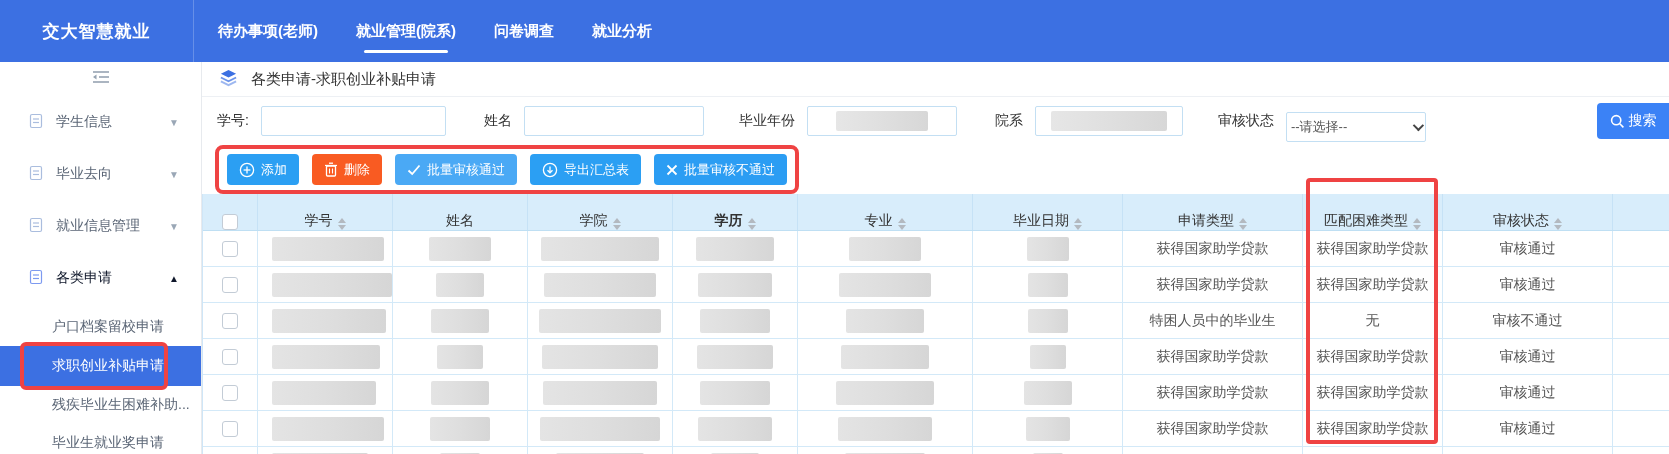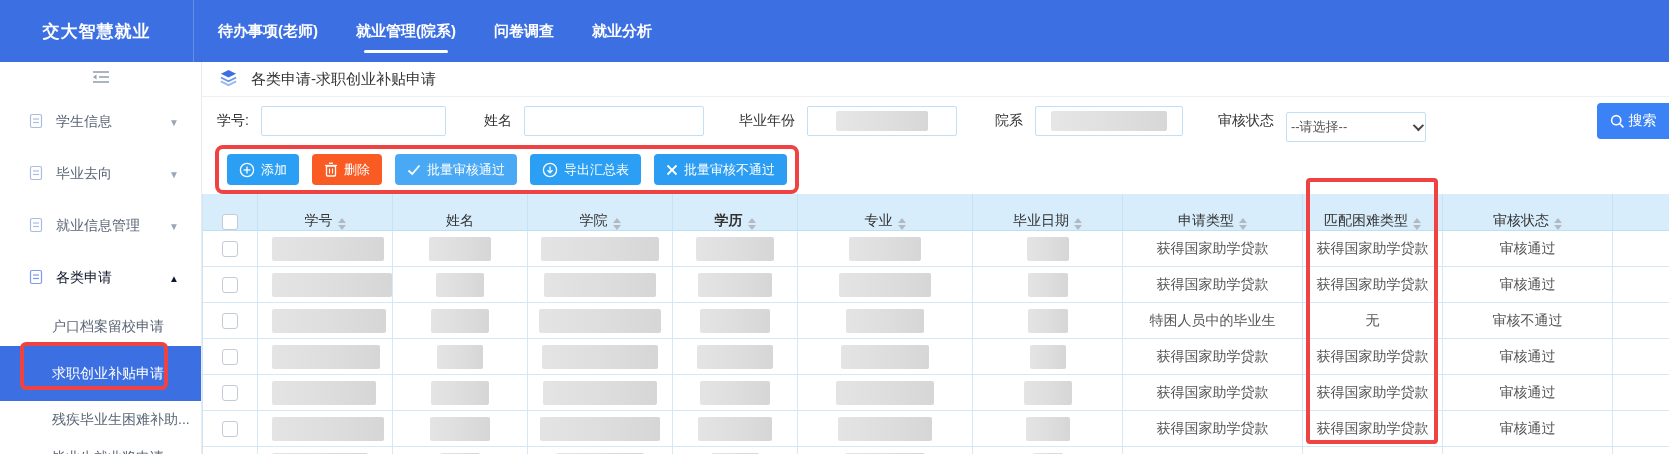--- a/index.html
+++ b/index.html
@@ -27,21 +27,21 @@
   
   .collapse-row { height:34px; display:flex; align-items:center; justify-content:center; }
   .menu-group { height:52px; display:flex; align-items:center; padding:0 22px 0 28px;
     font-size:14px; color:#5a6575; cursor:pointer; }
   .menu-group .g-label { margin-left:12px; }
   .menu-group .chev { margin-left:auto; font-size:10px; color:#9aa7b6; }
   .menu-group.accent, .menu-group.accent .chev { color:#0f172a; }
   .submenu { padding-top:4px; }
   .sub-item { height:38px; display:flex; align-items:center; padding-left:52px;
     font-size:14px; color:#5a6575; cursor:pointer; }
-  .sub-item.active { height:55px; background:#3c70e2; color:#fff; }
+  .sub-item.active { height:40px; background:#3c70e2; color:#fff; }
 
   
   .breadcrumb { height:35px; display:flex; align-items:center; padding-left:17px;
     border-bottom:1px solid #edf0f4; }
   .breadcrumb .bc-text { margin-left:13px; font-size:15px; color:#333; font-weight:500; }
 
   
   .filters { height:48px; display:flex; align-items:center; padding-left:15px; }
   .f-label { font-size:14px; color:#333; margin-right:12px; white-space:nowrap; }
   .f-input { height:30px; border:1px solid #c3dff3; border-radius:2px; background:#fff;

